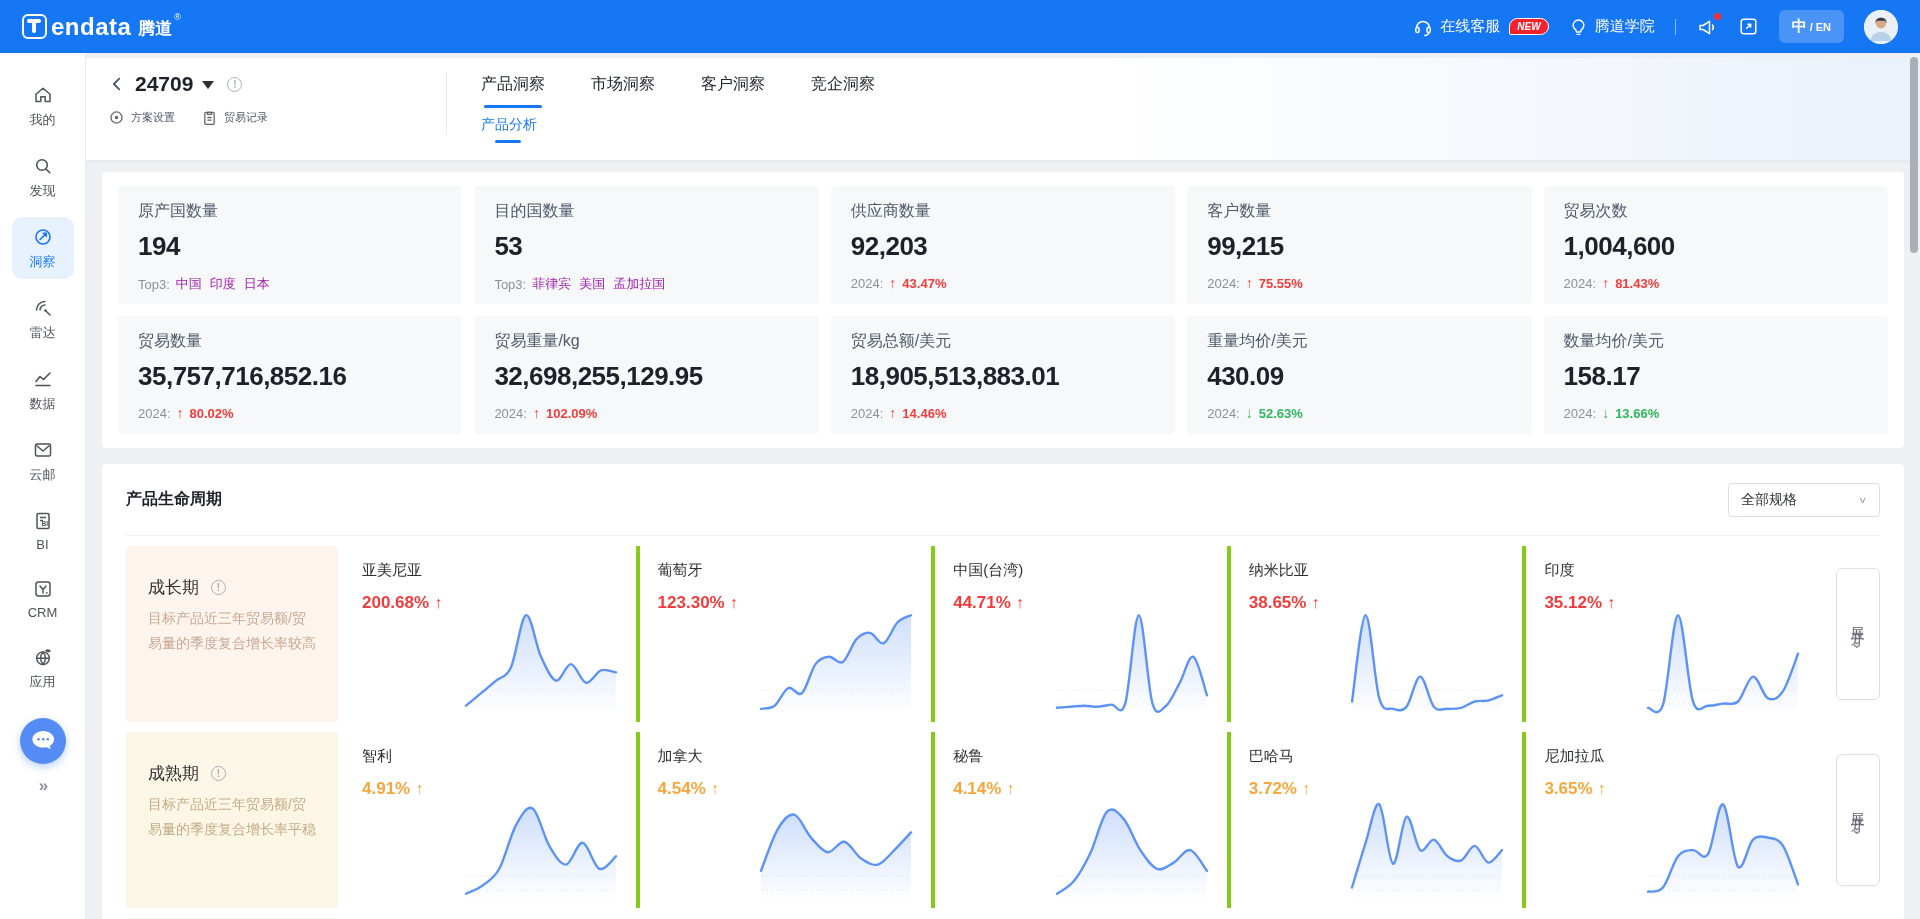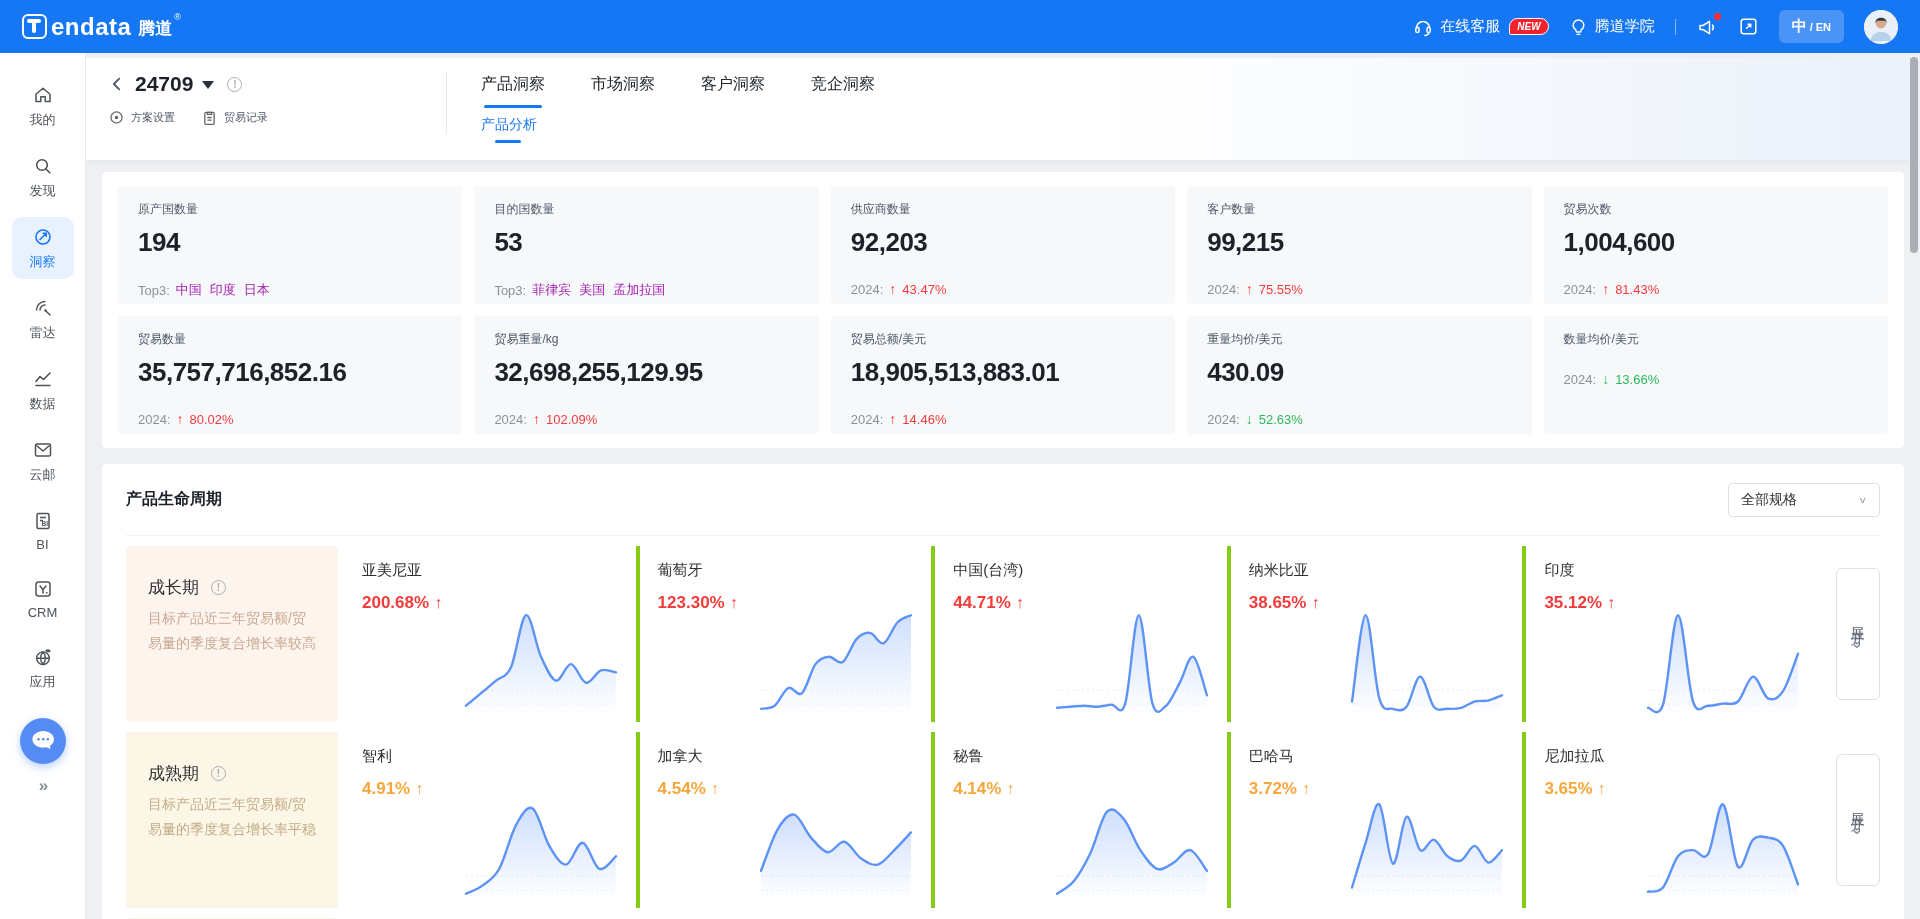--- a/index.html
+++ b/index.html
@@ -48,26 +48,26 @@
   .ph-tabs{padding-top:16px;flex:1;display:flex;flex-direction:column}
   .tabs-row{display:flex;gap:46px;font-size:16px;color:#24292f}
   .tab{position:relative;padding-bottom:13px;cursor:pointer}
   .tab.active::after{content:"";position:absolute;left:50%;transform:translateX(-50%);bottom:0;width:58px;height:3px;border-radius:2px;background:#1677f5}
   .subtabs-row{margin-top:8px;font-size:14px}
   .subtab{position:relative;display:inline-block;padding-bottom:9px;color:#1677f5;cursor:pointer}
   .subtab::after{content:"";position:absolute;left:14px;bottom:0;width:26px;height:3px;border-radius:2px;background:#1677f5}
   
   .stats-panel{margin:12px 16px 0;background:#fff;border-radius:4px;padding:14px 16px;display:grid;grid-template-columns:repeat(5,1fr);gap:12px}
   .stat-card{background:#f7f8fa;border-radius:4px;padding:15px 20px;height:118px}
-  .sc-label{font-size:12px;color:#4e5969}
+  .sc-label{font-size:16px;color:#4e5969}
   .sc-value{margin-top:9px;font-size:26px;font-weight:bold;color:#1d2129;letter-spacing:-.5px;white-space:nowrap}
-  .sc-foot{margin-top:23px;font-size:13px;color:#8b919c;display:flex;align-items:center;gap:6px}
+  .sc-foot{margin-top:13px;font-size:13px;color:#8b919c;display:flex;align-items:center;gap:6px}
   .sc-link{color:#a21caf;cursor:pointer;margin-right:2px}
   .sc-foot .arrow{font-weight:bold;font-size:14px}
-  .sc-foot .pct{font-weight:normal}
+  .sc-foot .pct{font-weight:bold}
   .sc-foot.up .arrow,.sc-foot.up .pct{color:#f23c3c}
   .sc-foot.down .arrow,.sc-foot.down .pct{color:#2eb85c}
   
   .lifecycle-panel{margin:16px 16px 0;background:#fff;border-radius:4px;padding:0 24px;height:456px;overflow:hidden}
   .lc-head{height:72px;display:flex;align-items:center;justify-content:space-between;border-bottom:1px solid #f0f1f4}
   .lc-title{font-size:16px;font-weight:600;color:#1d2129}
   .lc-filter{width:152px;height:34px;border:1px solid #dcdfe6;border-radius:4px;background:#fff;display:flex;align-items:center;justify-content:space-between;padding:0 12px;font-size:14px;color:#303133;cursor:pointer}
   .lc-chev{color:#a0a6ad;font-size:12px;transform:scaleY(.75)}
   .lc-row{display:flex;height:176px;margin-top:10px}
   .phase-card{width:212px;flex-shrink:0;border-radius:4px;padding:30px 22px 0}
@@ -384,20 +384,21 @@
         <div class="sc-label">重量均价/美元</div>
         <div class="sc-value">430.09</div>
         <div class="sc-foot down">
           <span>2024:</span>
           <span class="arrow down">↓</span>
           <span class="pct">52.63%</span>
         </div>
       </div>
       <div class="stat-card">
         <div class="sc-label">数量均价/美元</div>
+        <div class="sc-value">158.17</div>
         <div class="sc-foot down">
           <span>2024:</span>
           <span class="arrow down">↓</span>
           <span class="pct">13.66%</span>
         </div>
       </div>
     </div>
 
     <div class="lifecycle-panel">
       <div class="lc-head">

